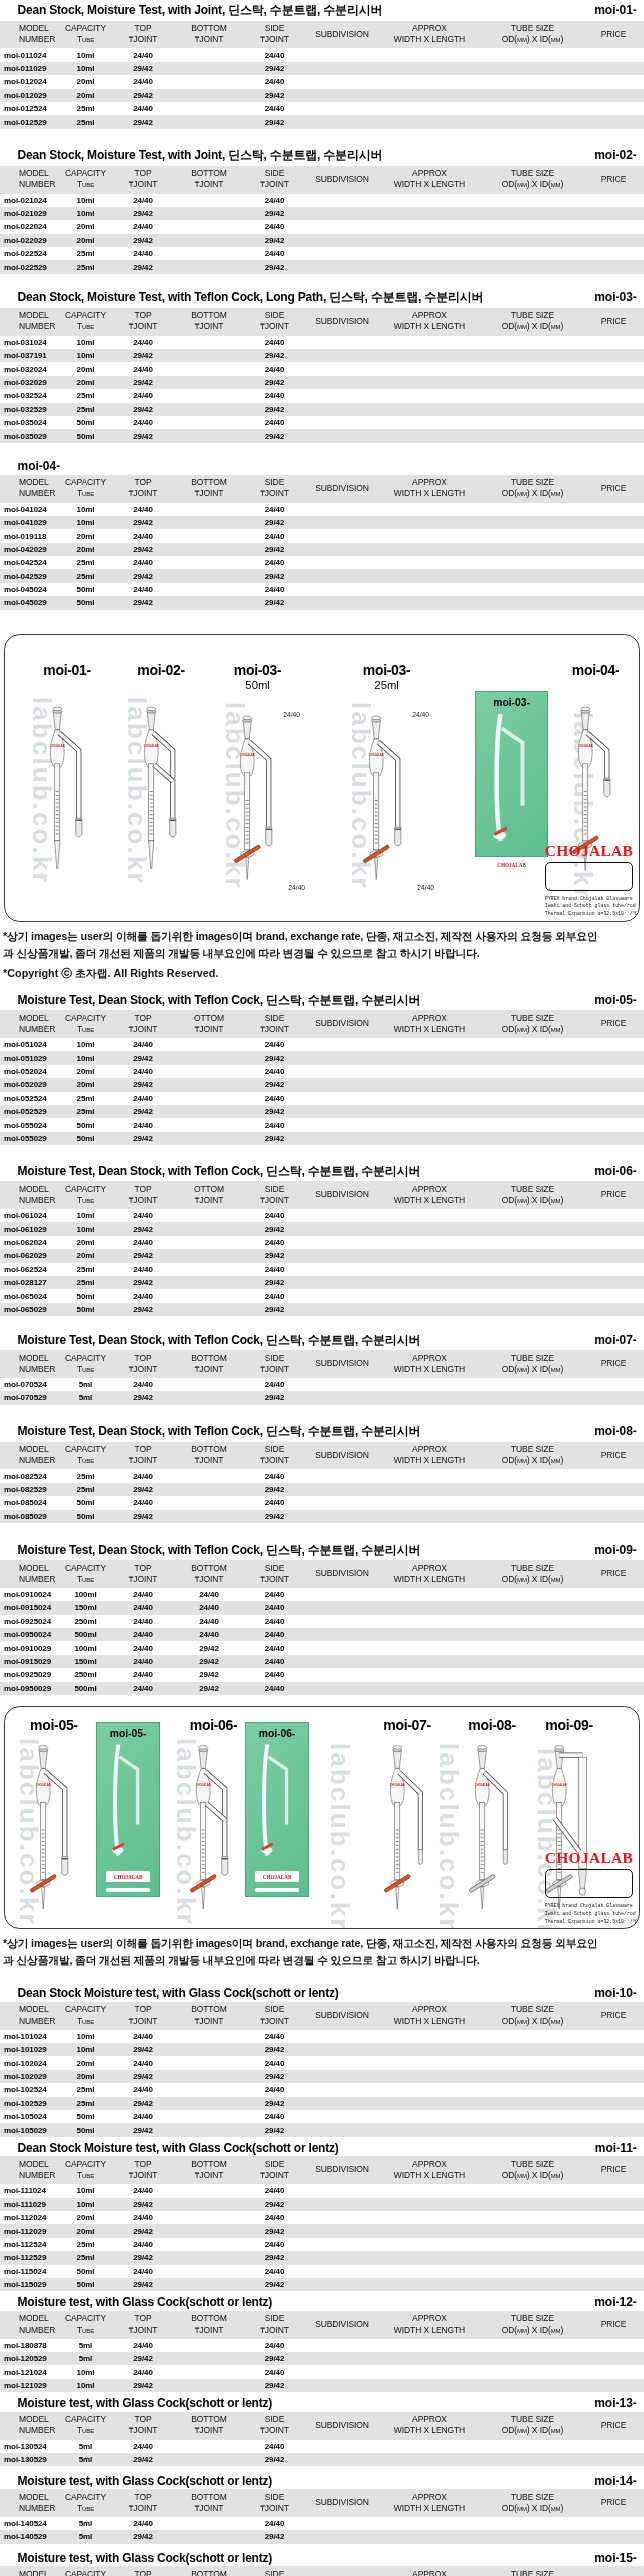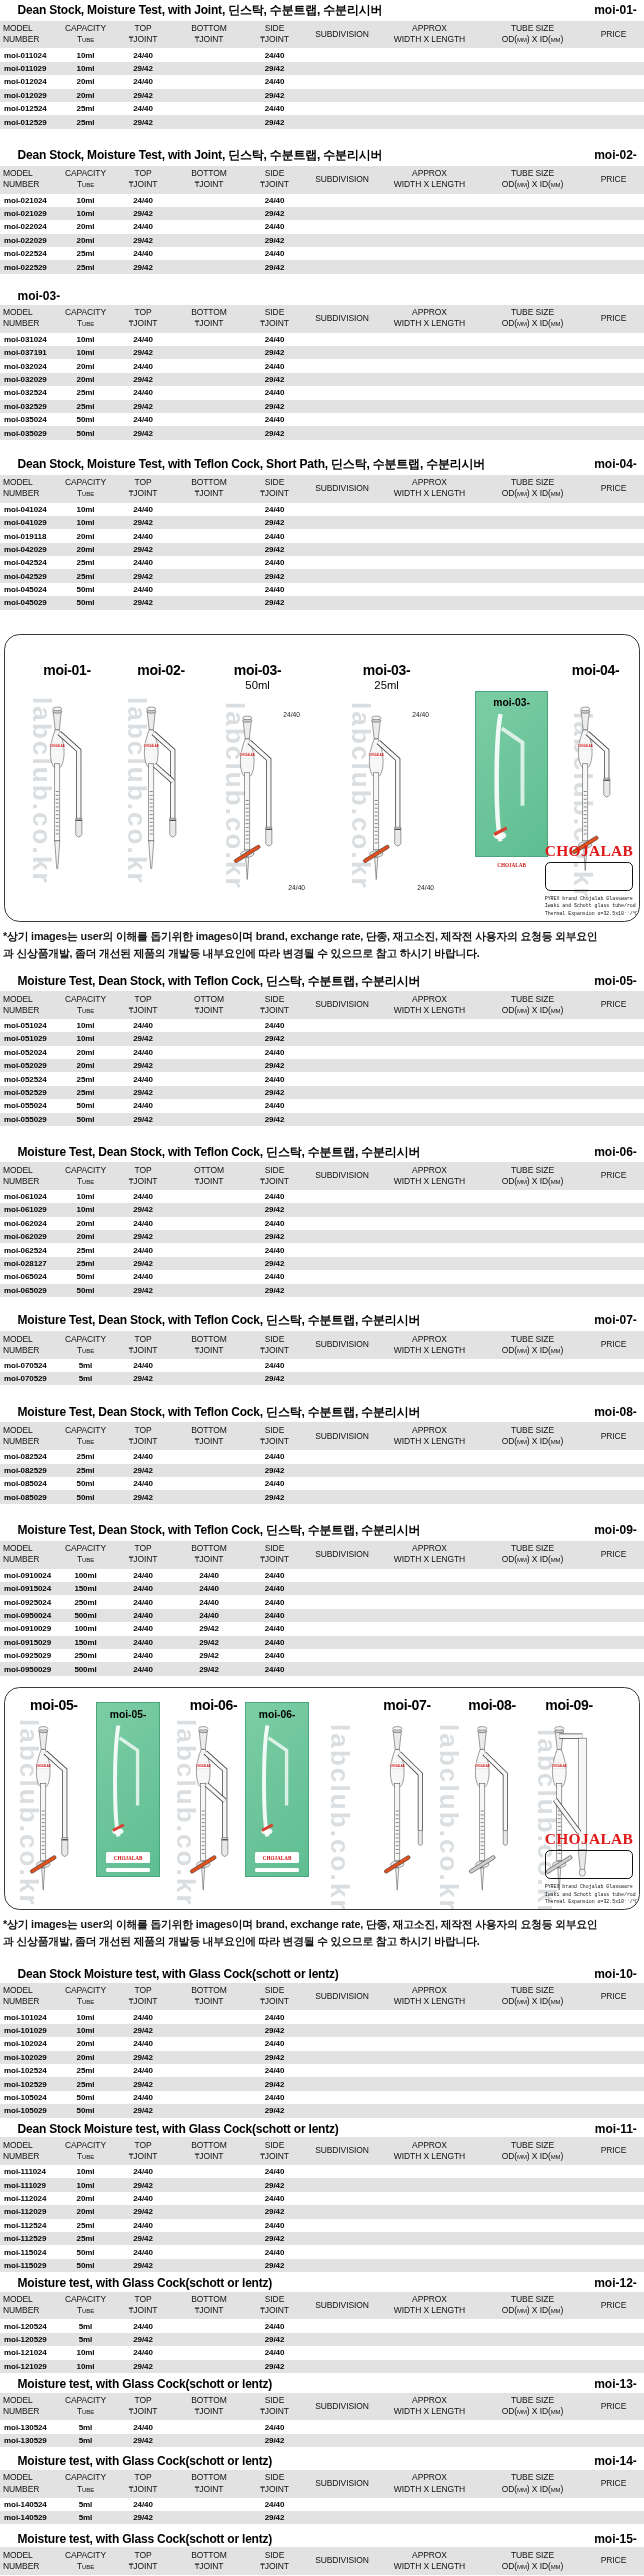--- a/index.html
+++ b/index.html
@@ -11,21 +11,21 @@
   .section{width:644px;}
   .ttl-row{display:flex;justify-content:space-between;align-items:baseline;
            padding:0 7.2px 1.5px 17.5px;}
   .tbl-title{font-size:12px;font-weight:bold;letter-spacing:-0.2px;white-space:nowrap;}
   .tbl-code{font-size:12px;font-weight:bold;}
   .grid{display:grid;grid-template-columns:61px 49px 66px 66px 65px 70px 105px 101px 61px;}
   .thead{background:#e2e2e2;}
   .thead .hc{font-size:8.5px;line-height:1.3;padding:2.6px 0 3.1px 0;text-align:center;
              display:flex;flex-direction:column;justify-content:center;min-height:19.6px;
              color:#111;font-weight:400;letter-spacing:-0.1px;}
-  .thead .hc.left{text-align:left;padding-left:3px;align-items:flex-start;}
+  .thead .hc.left{text-align:left;padding-left:19px;align-items:flex-start;}
   .hc .l2{display:block;}
   .sc{font-variant:small-caps;}
   .trow{display:grid;grid-template-columns:61px 49px 66px 66px 65px 70px 105px 101px 61px;
         height:13.4px;align-items:center;}
   .trow.alt{background:#e2e2e2;}
   .trow .c{font-size:8px;font-weight:bold;text-align:center;letter-spacing:-0.1px;}
   .trow .c.model{text-align:left;padding-left:4.1px;}
 
   
   #sec-moi-01{margin-top:2.1px;}  #sec-moi-02{margin-top:18.5px;} #sec-moi-03{margin-top:15.5px;}
@@ -285,20 +285,21 @@
           <div class="c"></div>
           <div class="c">29/42</div>
           <div class="c"></div>
           <div class="c"></div>
           <div class="c"></div>
           <div class="c"></div>
         </div>
       </div>
       <div class="section" id="sec-moi-03">
         <div class="ttl-row">
+          <div class="tbl-title">Dean Stock, Moisture Test, with Teflon Cock, Long Path, 딘스탁, 수분트랩, 수분리시버</div>
           <div class="tbl-code">moi-03-</div>
         </div>
         <div class="grid thead">
           <div class="hc left">
             <span class="l2">MODEL</span>
             <span class="l2">NUMBER</span>
           </div>
           <div class="hc">
             <span class="l2">CAPACITY</span>
             <span class="l2 sc">Tube</span>
@@ -414,21 +415,20 @@
           <div class="c"></div>
           <div class="c">29/42</div>
           <div class="c"></div>
           <div class="c"></div>
           <div class="c"></div>
           <div class="c"></div>
         </div>
       </div>
       <div class="section" id="sec-moi-04">
         <div class="ttl-row">
-          <div class="tbl-title">Dean Stock, Moisture Test, with Teflon Cock, Short Path, 딘스탁, 수분트랩, 수분리시버</div>
           <div class="tbl-code">moi-04-</div>
         </div>
         <div class="grid thead">
           <div class="hc left">
             <span class="l2">MODEL</span>
             <span class="l2">NUMBER</span>
           </div>
           <div class="hc">
             <span class="l2">CAPACITY</span>
             <span class="l2 sc">Tube</span>
@@ -748,20 +748,21 @@
         <div class="choja-box"></div>
         <div class="choja-line">PYREX brand Chojalab Glassware</div>
         <div class="choja-line">Iwaki and Schott glass tube/rod</div>
         <div class="choja-line">Thermal Expansion α=32.5x10⁻⁷/℃</div>
       </div>
     </div>
 
   <div class="footnote">
     <div class="fn-line">*상기 images는 user의 이해를 돕기위한 images이며 brand, exchange rate, 단종, 재고소진, 제작전 사용자의 요청등 외부요인</div>
     <div class="fn-line">과 신상품개발, 좀더 개선된 제품의 개발등 내부요인에 따라 변경될 수 있으므로 참고 하시기 바랍니다.</div>
+    <div class="fn-copy">*Copyright ⓒ 초자랩.    All Rights Reserved.</div>
   </div>
 
   <div id="tables-b">
       <div class="section" id="sec-moi-05">
         <div class="ttl-row">
           <div class="tbl-title">Moisture Test, Dean Stock, with Teflon Cock, 딘스탁, 수분트랩, 수분리시버</div>
           <div class="tbl-code">moi-05-</div>
         </div>
         <div class="grid thead">
           <div class="hc left">
@@ -1816,21 +1817,21 @@
           </div>
           <div class="hc">
             <span class="l2">TUBE SIZE</span>
             <span class="l2 sc">OD(mm) X ID(mm)</span>
           </div>
           <div class="hc">
             <span class="l2">PRICE</span>
           </div>
         </div>
         <div class="trow">
-          <div class="c model">moi-120524</div>
+          <div class="c model">moi-180878</div>
           <div class="c">5ml</div>
           <div class="c">24/40</div>
           <div class="c"></div>
           <div class="c">24/40</div>
           <div class="c"></div>
           <div class="c"></div>
           <div class="c"></div>
           <div class="c"></div>
         </div>
         <div class="trow alt">

